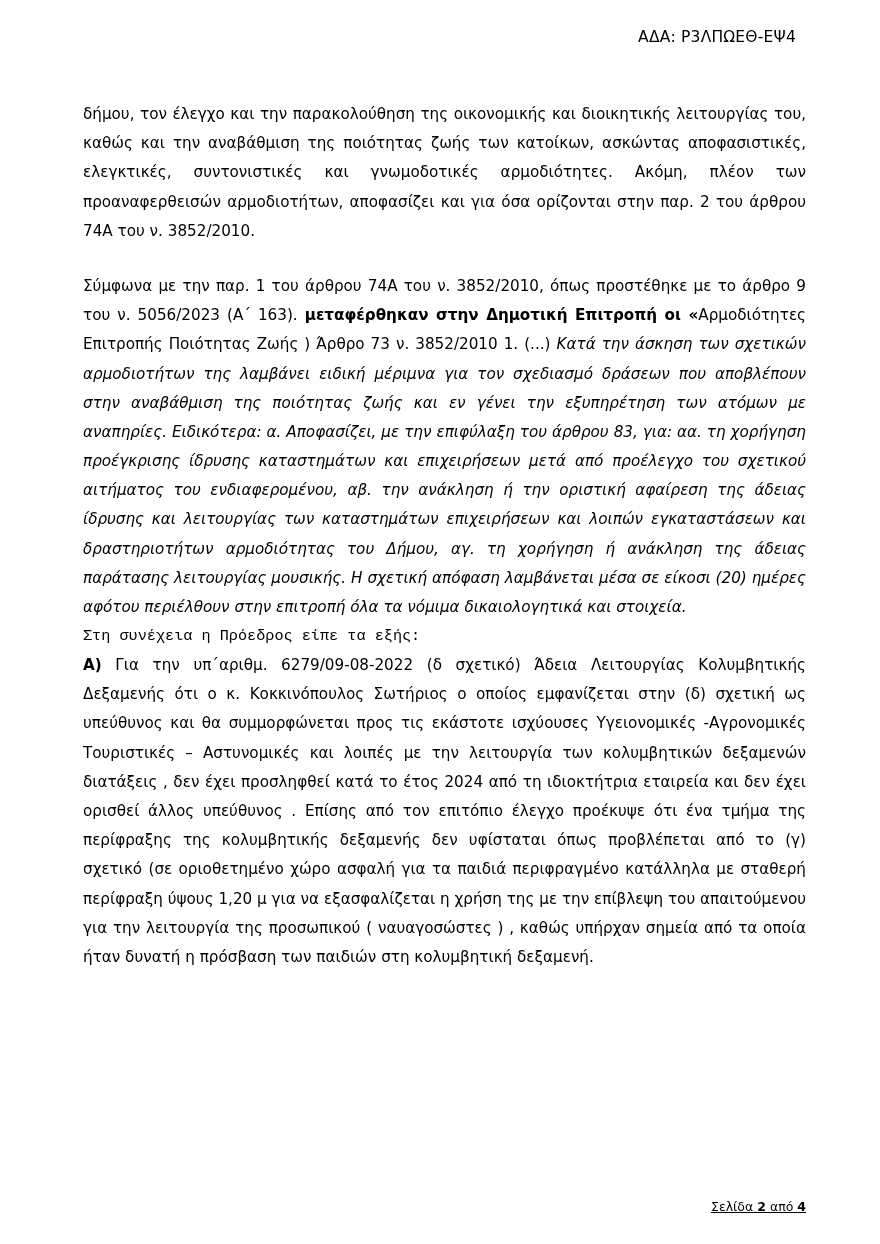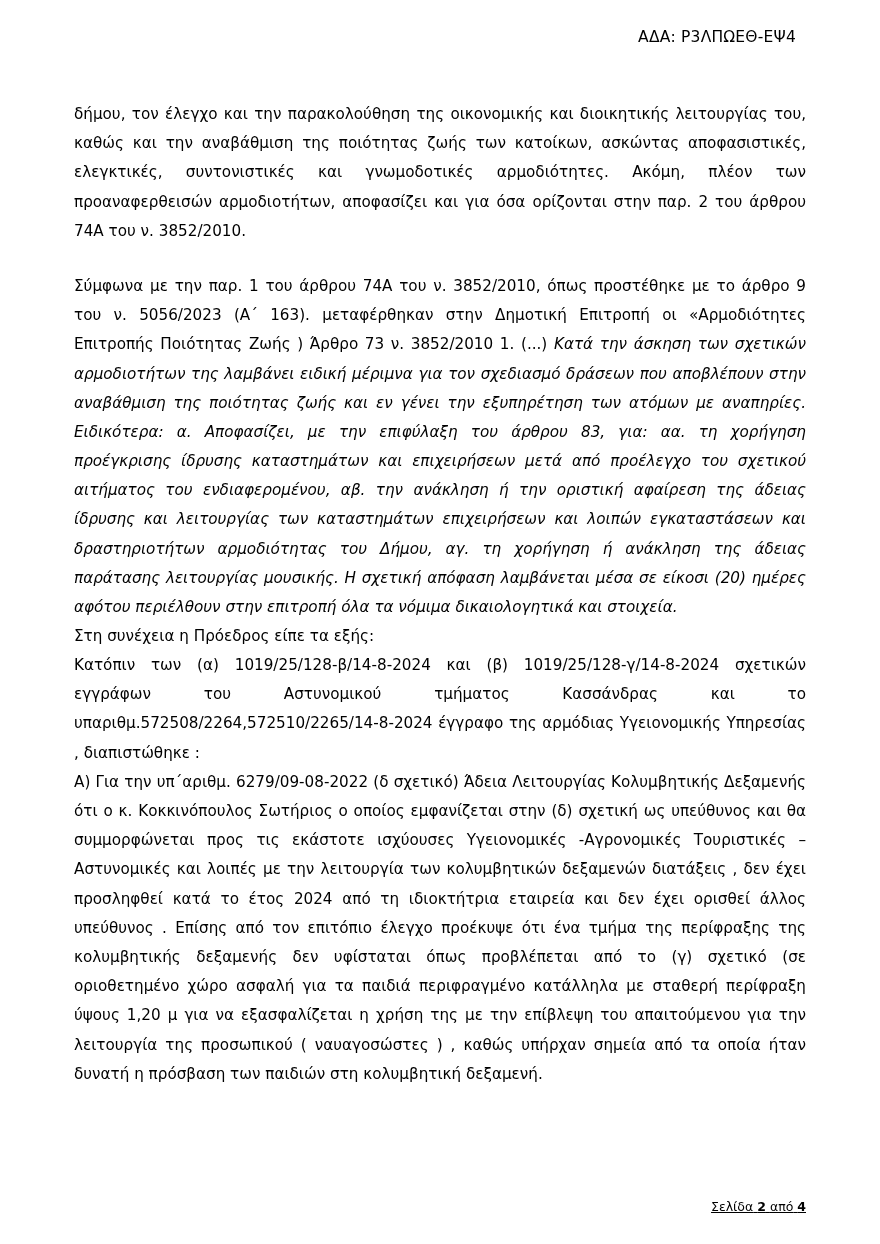--- a/index.html
+++ b/index.html
@@ -27,65 +27,65 @@
     padding-right: 10px;
     margin-bottom: 54px;
     color: #000;
   }
   .body-text {
     font-size: 15.2px;
     line-height: 1.92;
     text-align: justify;
     text-justify: inter-word;
     color: #000;
+    margin-left: 9px;
   }
   p {
     margin: 0 0 0 0;
   }
   .para {
     margin-bottom: 0;
   }
   .gap {
     height: 26px;
   }
   .italic {
     font-style: italic;
   }
   .bold {
-    font-weight: normal;
+    font-weight: bold;
   }
   .footer {
     position: absolute;
     right: 74px;
     bottom: 30px;
     font-size: 12.5px;
     color: #000;
     text-decoration: underline;
   }
   .footer .b { font-weight: bold; }
-  .tight { line-height: 1.9; }
+  .tight { line-height: 1.9; font-family: Liberation Mono, monospace; }
 </style>
 </head>
 <body>
 
 <div class="page">
 
   <div class="ada-header">ΑΔΑ: Ρ3ΛΠΩΕΘ-ΕΨ4</div>
 
   <div class="body-text">
 
     <p class="para">δήμου, τον έλεγχο και την παρακολούθηση της οικονομικής και διοικητικής λειτουργίας του, καθώς και την αναβάθμιση της ποιότητας ζωής των κατοίκων, ασκώντας αποφασιστικές, ελεγκτικές, συντονιστικές και γνωμοδοτικές αρμοδιότητες. Ακόμη, πλέον των προαναφερθεισών αρμοδιοτήτων, αποφασίζει και για όσα ορίζονται στην παρ. 2 του άρθρου 74Α του ν. 3852/2010.</p>
 
     <div class="gap"></div>
 
     <p class="para"><span>Σύμφωνα με την παρ. 1 του άρθρου 74Α του ν. 3852/2010, όπως προστέθηκε με το άρθρο 9 του ν. 5056/2023 (Α΄ 163).</span> <span class="bold">μεταφέρθηκαν στην Δημοτική Επιτροπή οι «</span><span>Αρμοδιότητες Επιτροπής Ποιότητας Ζωής ) Άρθρο 73 ν. 3852/2010 1. (...)</span> <span class="italic">Κατά την άσκηση των σχετικών αρμοδιοτήτων της λαμβάνει ειδική μέριμνα για τον σχεδιασμό δράσεων που αποβλέπουν στην αναβάθμιση της ποιότητας ζωής και εν γένει την εξυπηρέτηση των ατόμων με αναπηρίες. Ειδικότερα: α. Αποφασίζει, με την επιφύλαξη του άρθρου 83, για: αα. τη χορήγηση προέγκρισης ίδρυσης καταστημάτων και επιχειρήσεων μετά από προέλεγχο του σχετικού αιτήματος του ενδιαφερομένου, αβ. την ανάκληση ή την οριστική αφαίρεση της άδειας ίδρυσης και λειτουργίας των καταστημάτων επιχειρήσεων και λοιπών εγκαταστάσεων και δραστηριοτήτων αρμοδιότητας του Δήμου, αγ. τη χορήγηση ή ανάκληση της άδειας παράτασης λειτουργίας μουσικής. Η σχετική απόφαση λαμβάνεται μέσα σε είκοσι (20) ημέρες αφότου περιέλθουν στην επιτροπή όλα τα νόμιμα δικαιολογητικά και στοιχεία.</span></p>
 
     <p class="para tight">Στη συνέχεια η Πρόεδρος  είπε τα εξής:</p>
 
-    <p class="para">Κατόπιν των (α) 1019/25/128-β/14-8-2024 και (β) 1019/25/128-γ/14-8-2024 σχετικών εγγράφων του Αστυνομικού τμήματος Κασσάνδρας και το υπαριθμ.572508/2264,572510/2265/14-8-2024 έγγραφο της αρμόδιας Υγειονομικής Υπηρεσίας , διαπιστώθηκε :</p>
 
     <p class="para"><span class="bold">Α)</span> <span>Για την υπ΄αριθμ. 6279/09-08-2022 (δ σχετικό) Άδεια Λειτουργίας Κολυμβητικής Δεξαμενής ότι ο κ. Κοκκινόπουλος Σωτήριος ο οποίος εμφανίζεται στην (δ) σχετική ως υπεύθυνος και θα συμμορφώνεται προς τις εκάστοτε ισχύουσες Υγειονομικές -Αγρονομικές Τουριστικές – Αστυνομικές και λοιπές με την λειτουργία των κολυμβητικών δεξαμενών διατάξεις , δεν έχει προσληφθεί κατά το έτος 2024 από τη ιδιοκτήτρια εταιρεία και δεν έχει ορισθεί άλλος υπεύθυνος . Επίσης από τον επιτόπιο έλεγχο προέκυψε ότι ένα τμήμα της περίφραξης της κολυμβητικής δεξαμενής δεν υφίσταται όπως προβλέπεται από το (γ) σχετικό (σε οριοθετημένο χώρο ασφαλή για τα παιδιά περιφραγμένο κατάλληλα με σταθερή περίφραξη ύψους 1,20 μ για να εξασφαλίζεται η χρήση της με την επίβλεψη του απαιτούμενου για την λειτουργία της προσωπικού ( ναυαγοσώστες ) , καθώς υπήρχαν σημεία από τα οποία ήταν δυνατή η πρόσβαση των παιδιών στη κολυμβητική δεξαμενή.</span></p>
 
 
 
   </div>
 
   <div class="footer">
     <span>Σελίδα</span>
     <span class="b">2</span>

